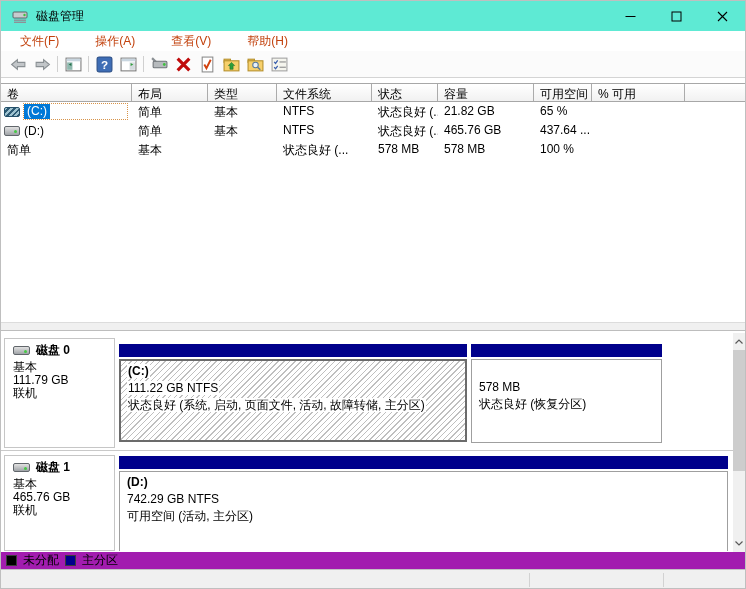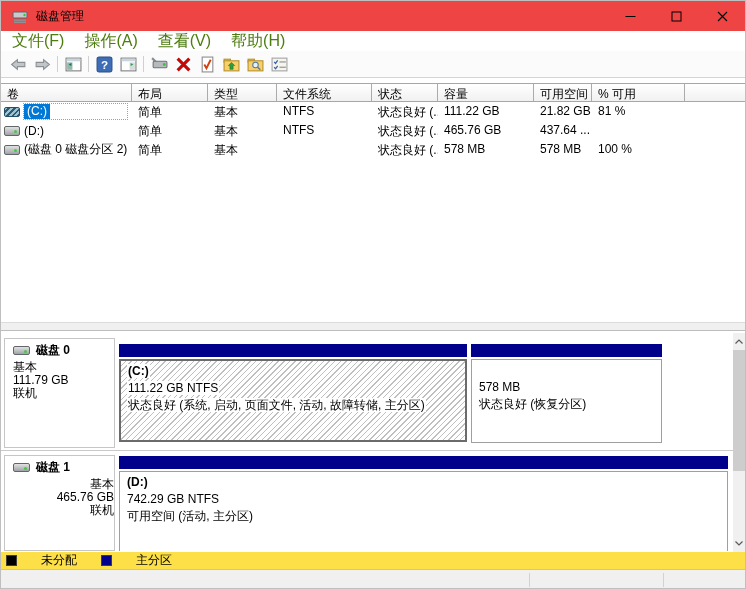--- a/index.html
+++ b/index.html
@@ -1,26 +1,26 @@
 <!DOCTYPE html>
 <html><head>
 <meta charset="utf-8">
 <style>
   html,body{margin:0;padding:0;background:#fff;}
   *{box-sizing:border-box;font-family:"Liberation Sans","DejaVu Sans",sans-serif;}
   #win{position:relative;width:746px;height:589px;background:#fff;overflow:hidden;border:1px solid #bfbfbf;}
   
-  #titlebar{position:absolute;top:0;left:0;right:0;height:30px;background:#ef4444;display:flex;align-items:center;}
+  #titlebar{position:absolute;top:0;left:0;right:0;height:30px;background:#5eead4;display:flex;align-items:center;}
   #app-icon{margin-left:11px;width:16px;height:16px;flex:0 0 auto;}
   #title-text{margin-left:8px;font-size:12px;color:#000;}
   #win-controls{position:absolute;right:0;top:0;height:30px;display:flex;}
   .wbtn{width:46px;height:30px;display:flex;align-items:center;justify-content:center;}
   
   #menubar{position:absolute;top:30px;left:0;right:0;height:20px;background:#fff;display:flex;align-items:center;padding-left:1px;}
-  .menu-item{font-size:16px;color:#4d7c0f;padding:2px 10px;}
+  .menu-item{font-size:12px;color:#c2410c;padding:2px 18px;}
   
   #toolbar{position:absolute;top:50px;left:0;right:0;height:27px;background:#fbfbfb;border-bottom:1px solid #d4d4d4;display:flex;align-items:center;padding-left:5px;}
   .tbtn{width:24px;height:22px;display:flex;align-items:center;justify-content:center;}
   .tsep{width:1px;height:16px;background:#d0d0d0;margin:0 3px;}
   
   #volume-list{position:absolute;top:82px;left:0;width:746px;font-size:12px;}
   .vrow,#vheader{display:grid;grid-template-columns:131px 76px 69px 95px 66px 96px 58px 93px 1fr;}
   #vheader{height:19px;border-top:1px solid #a7a7a7;border-bottom:1px solid #a7a7a7;}
   .hcell{background:linear-gradient(#ffffff,#f1f1f1);border-right:1px solid #ababab;padding:2px 0 0 6px;white-space:nowrap;overflow:hidden;}
   .hcell:last-child{border-right:none;}
@@ -34,42 +34,42 @@
   .sel-text{background:#0078d7;color:#fff;padding:0 3px;line-height:15px;}
   .vname{padding-left:4px;}
   
   #splitter{position:absolute;top:321px;left:0;right:0;height:9px;background:#f0f0f0;border-top:1px solid #dcdcdc;border-bottom:1px solid #bdbdbd;}
   
   #graph{position:absolute;top:330px;left:0;right:0;height:221px;background:#fff;overflow:hidden;}
   .disk-row{position:absolute;left:0;right:12px;}
   #disk-row-0{top:4px;height:116px;border-bottom:1px solid #c9c9c9;}
   #disk-row-1{top:121px;height:100px;}
   .disk-info{position:absolute;left:3px;top:3px;width:111px;height:110px;border:1px solid #c6c6c6;background:#fff;padding:5px 0 0 8px;font-size:12px;line-height:13px;}
-  #disk-row-1 .disk-info{height:96px;text-align:right;}
+  #disk-row-1 .disk-info{height:96px;}
   .disk-title{display:flex;align-items:center;gap:6px;font-weight:bold;margin-bottom:4px;}
   .disk-title .drive-ico{width:17px;height:9px;}
   .partition{position:absolute;top:9px;height:98px;display:flex;flex-direction:column;}
   .pt-strip{height:13px;background:#00008b;margin-bottom:2px;flex:0 0 auto;}
   .pt-body{flex:1;border:1px solid #9f9f9f;background:#fff;padding:2px 6px;font-size:12px;line-height:17px;overflow:hidden;}
   .pt-body.hatched{border:2px solid #6b6b6b;background:repeating-linear-gradient(135deg,#ffffff 0 3px,#bfbfbf 3px 4px);}
   .pt-line{white-space:nowrap;overflow:hidden;min-height:17px;}
   .pt-line span{background:#fff;padding:0 1px;}
   .pt-name{font-weight:bold;}
   #part-c{left:118px;width:348px;}
   #part-recovery{left:470px;width:191px;top:9px;height:99px;}
   #part-d{left:118px;width:609px;top:4px;height:95px;}
   #disk-row-1 .partition .pt-body{border-bottom:none;}
   
   #vscroll{position:absolute;right:0;top:2px;width:12px;height:219px;background:#f0f0f0;}
   .sbtn{position:absolute;left:0;width:12px;height:17px;background:#f0f0f0;display:flex;align-items:center;justify-content:center;}
   #sb-up{top:0;}
   #sb-down{bottom:0;}
   #sb-thumb{position:absolute;left:0;top:17px;width:12px;height:121px;background:#cdcdcd;}
   
-  #legend{position:absolute;top:551px;left:0;right:0;height:17px;background:#fde047;display:flex;align-items:center;padding-left:5px;gap:24px;font-size:12px;}
+  #legend{position:absolute;top:551px;left:0;right:0;height:17px;background:#a21caf;display:flex;align-items:center;padding-left:5px;gap:6px;font-size:12px;}
   .sq{width:11px;height:11px;border:1px solid #3c3c3c;flex:0 0 auto;}
   .sq-unalloc{background:#000000;}
   .sq-primary{background:#00008b;}
   #legend-divider{position:absolute;top:568px;left:0;right:0;height:1px;background:#c3c3c3;}
   
   #statusbar{position:absolute;top:569px;left:0;right:0;height:20px;background:#f0f0f0;}
   .status-sep{position:absolute;top:3px;bottom:3px;width:1px;background:#d2d2d2;}
 </style>
 </head>
 <body>
@@ -207,45 +207,40 @@
       <div class="vcell volcell">
         <span class="vol-c-ico"></span>
         <span class="focus-rect">
             <span class="sel-text">(C:)</span>
           </span>
       </div>
       <div class="vcell">简单</div>
       <div class="vcell">基本</div>
       <div class="vcell">NTFS</div>
       <div class="vcell">状态良好 (...</div>
-      <div class="vcell">111.22 GB</div>
       <div class="vcell">21.82 GB</div>
-      <div class="vcell">81 %</div>
+      <div class="vcell">65 %</div>
       <div class="vcell"></div>
     </div>
 
     <div class="vrow">
       <div class="vcell volcell">
         <span class="drive-ico"></span>
         <span class="vname">(D:)</span>
       </div>
       <div class="vcell">简单</div>
       <div class="vcell">基本</div>
       <div class="vcell">NTFS</div>
       <div class="vcell">状态良好 (...</div>
       <div class="vcell">465.76 GB</div>
       <div class="vcell">437.64 ...</div>
       <div class="vcell"></div>
     </div>
 
     <div class="vrow">
-      <div class="vcell volcell">
-        <span class="drive-ico"></span>
-        <span class="vname">(磁盘 0 磁盘分区 2)</span>
-      </div>
       <div class="vcell">简单</div>
       <div class="vcell">基本</div>
       <div class="vcell"></div>
       <div class="vcell">状态良好 (...</div>
       <div class="vcell">578 MB</div>
       <div class="vcell">578 MB</div>
       <div class="vcell">100 %</div>
       <div class="vcell"></div>
     </div>
   </div>

